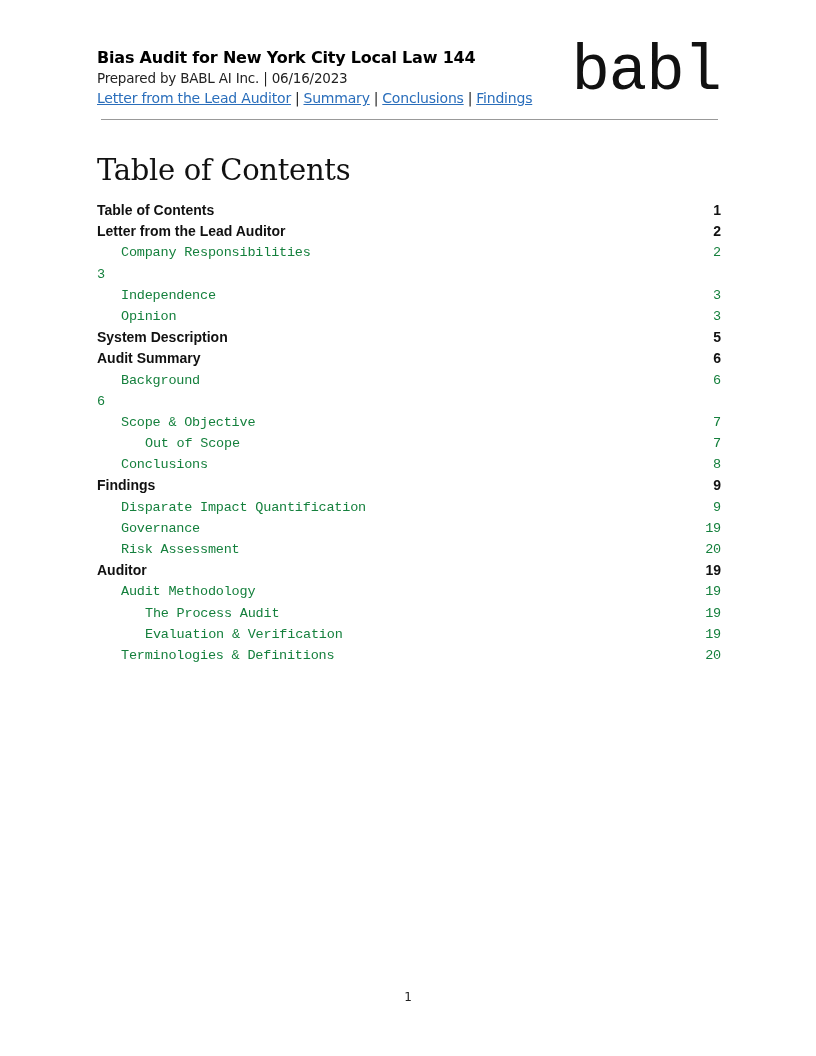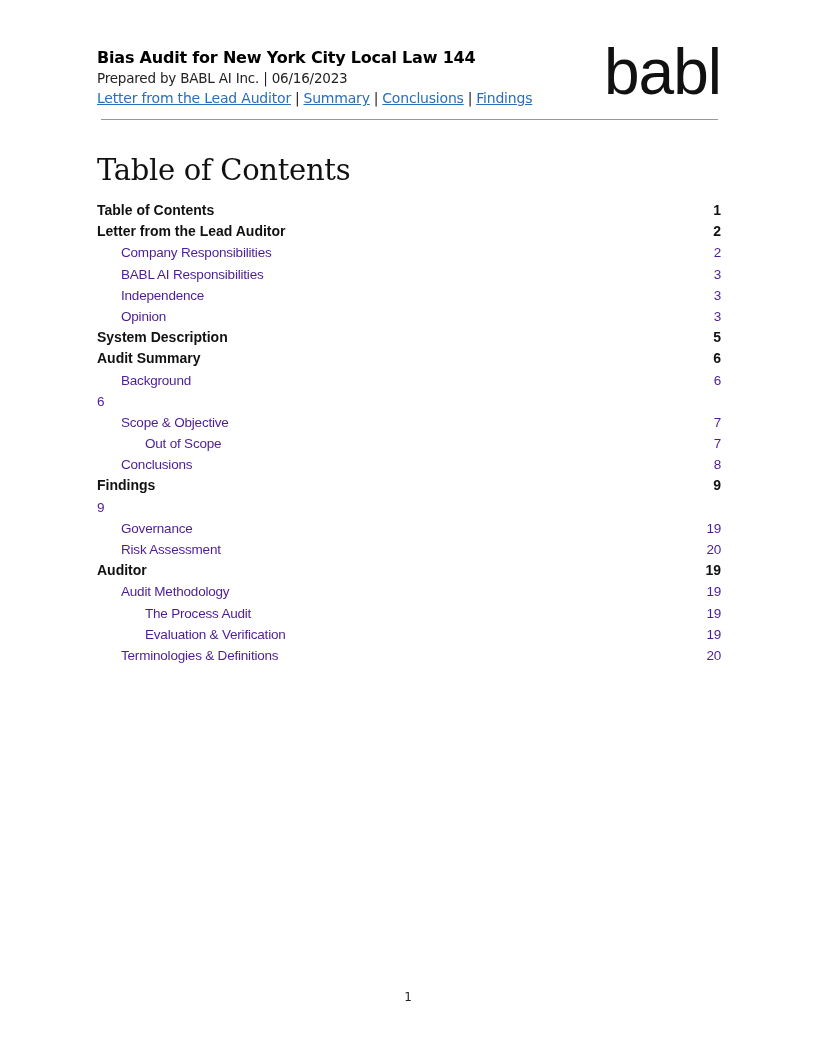--- a/index.html
+++ b/index.html
@@ -8,35 +8,35 @@
       font-family: "Liberation Sans", sans-serif; color: #000;
     }
     .header { position: absolute; left: 97px; top: 48px; width: 624px; height: 70px; }
     .h-title { font-family: "DejaVu Sans", sans-serif; font-weight: bold; font-size: 16px; line-height: 20px; letter-spacing: -0.2px; }
     .h-sub { font-family: "DejaVu Sans", sans-serif; font-size: 13.5px; line-height: 20px; color: #222; letter-spacing: -0.2px; }
     .h-links { font-family: "DejaVu Sans", sans-serif; font-size: 14px; line-height: 20px; color: #222; letter-spacing: -0.2px; }
     .h-links a { color: #2a6ebb; text-decoration: underline; cursor: pointer; }
     .h-links .sep { color: #222; margin: 0 4px; }
     .logo {
       position: absolute; right: 0; top: -8px;
-      font-family: Liberation Sans, sans-serif;
+      font-family: Liberation Mono, monospace;
       font-size: 64px; line-height: 64px; letter-spacing: -1px; color: #111;
     }
     .rule { position: absolute; left: 101px; top: 119px; width: 617px; height: 1px; background: #999; }
     .toc-title {
       position: absolute; left: 97px; top: 150px;
       font-family: "DejaVu Serif", "Liberation Serif", serif;
       font-size: 29px; line-height: 40px; color: #111; letter-spacing: -0.3px;
     }
     .toc { position: absolute; left: 97px; top: 200px; width: 624px; }
     .toc-row { display: flex; justify-content: space-between; height: 21.2px; line-height: 21.2px; font-size: 14px; }
     .toc-row .lbl { color: #111; }
     .toc-row .pg { color: #111; text-align: right; }
     .lvl0 .lbl, .lvl0 .pg { font-family: "Liberation Sans", sans-serif; font-weight: bold; font-size: 14px; }
-    .lvl1 .lbl, .lvl2 .lbl, .lvl1 .pg, .lvl2 .pg { font-family: Liberation Sans, sans-serif; font-size: 13.5px; color: #4c1d95; letter-spacing: -0.2px; }
+    .lvl1 .lbl, .lvl2 .lbl, .lvl1 .pg, .lvl2 .pg { font-family: Liberation Mono, monospace; font-size: 13.5px; color: #15803d; letter-spacing: -0.2px; }
     .lvl1 .lbl { padding-left: 24px; }
     .lvl2 .lbl { padding-left: 48px; }
     .footer { position: absolute; top: 990px; left: 0; width: 816px; text-align: center; font-family: "DejaVu Sans", sans-serif; font-size: 12px; color: #222; }
   </style>
 </head>
 <body>
 
 <div class="header">
   <div class="h-title">Bias Audit for New York City Local Law 144</div>
   <div class="h-sub">Prepared by BABL AI Inc. | 06/16/2023</div>
@@ -57,21 +57,20 @@
     </div>
     <div class="toc-row lvl0">
       <span class="lbl">Letter from the Lead Auditor</span>
       <span class="pg">2</span>
     </div>
     <div class="toc-row lvl1">
       <span class="lbl">Company Responsibilities</span>
       <span class="pg">2</span>
     </div>
     <div class="toc-row lvl1">
-      <span class="lbl">BABL AI Responsibilities</span>
       <span class="pg">3</span>
     </div>
     <div class="toc-row lvl1">
       <span class="lbl">Independence</span>
       <span class="pg">3</span>
     </div>
     <div class="toc-row lvl1">
       <span class="lbl">Opinion</span>
       <span class="pg">3</span>
     </div>
@@ -100,20 +99,21 @@
     </div>
     <div class="toc-row lvl1">
       <span class="lbl">Conclusions</span>
       <span class="pg">8</span>
     </div>
     <div class="toc-row lvl0">
       <span class="lbl">Findings</span>
       <span class="pg">9</span>
     </div>
     <div class="toc-row lvl1">
+      <span class="lbl">Disparate Impact Quantification</span>
       <span class="pg">9</span>
     </div>
     <div class="toc-row lvl1">
       <span class="lbl">Governance</span>
       <span class="pg">19</span>
     </div>
     <div class="toc-row lvl1">
       <span class="lbl">Risk Assessment</span>
       <span class="pg">20</span>
     </div>

